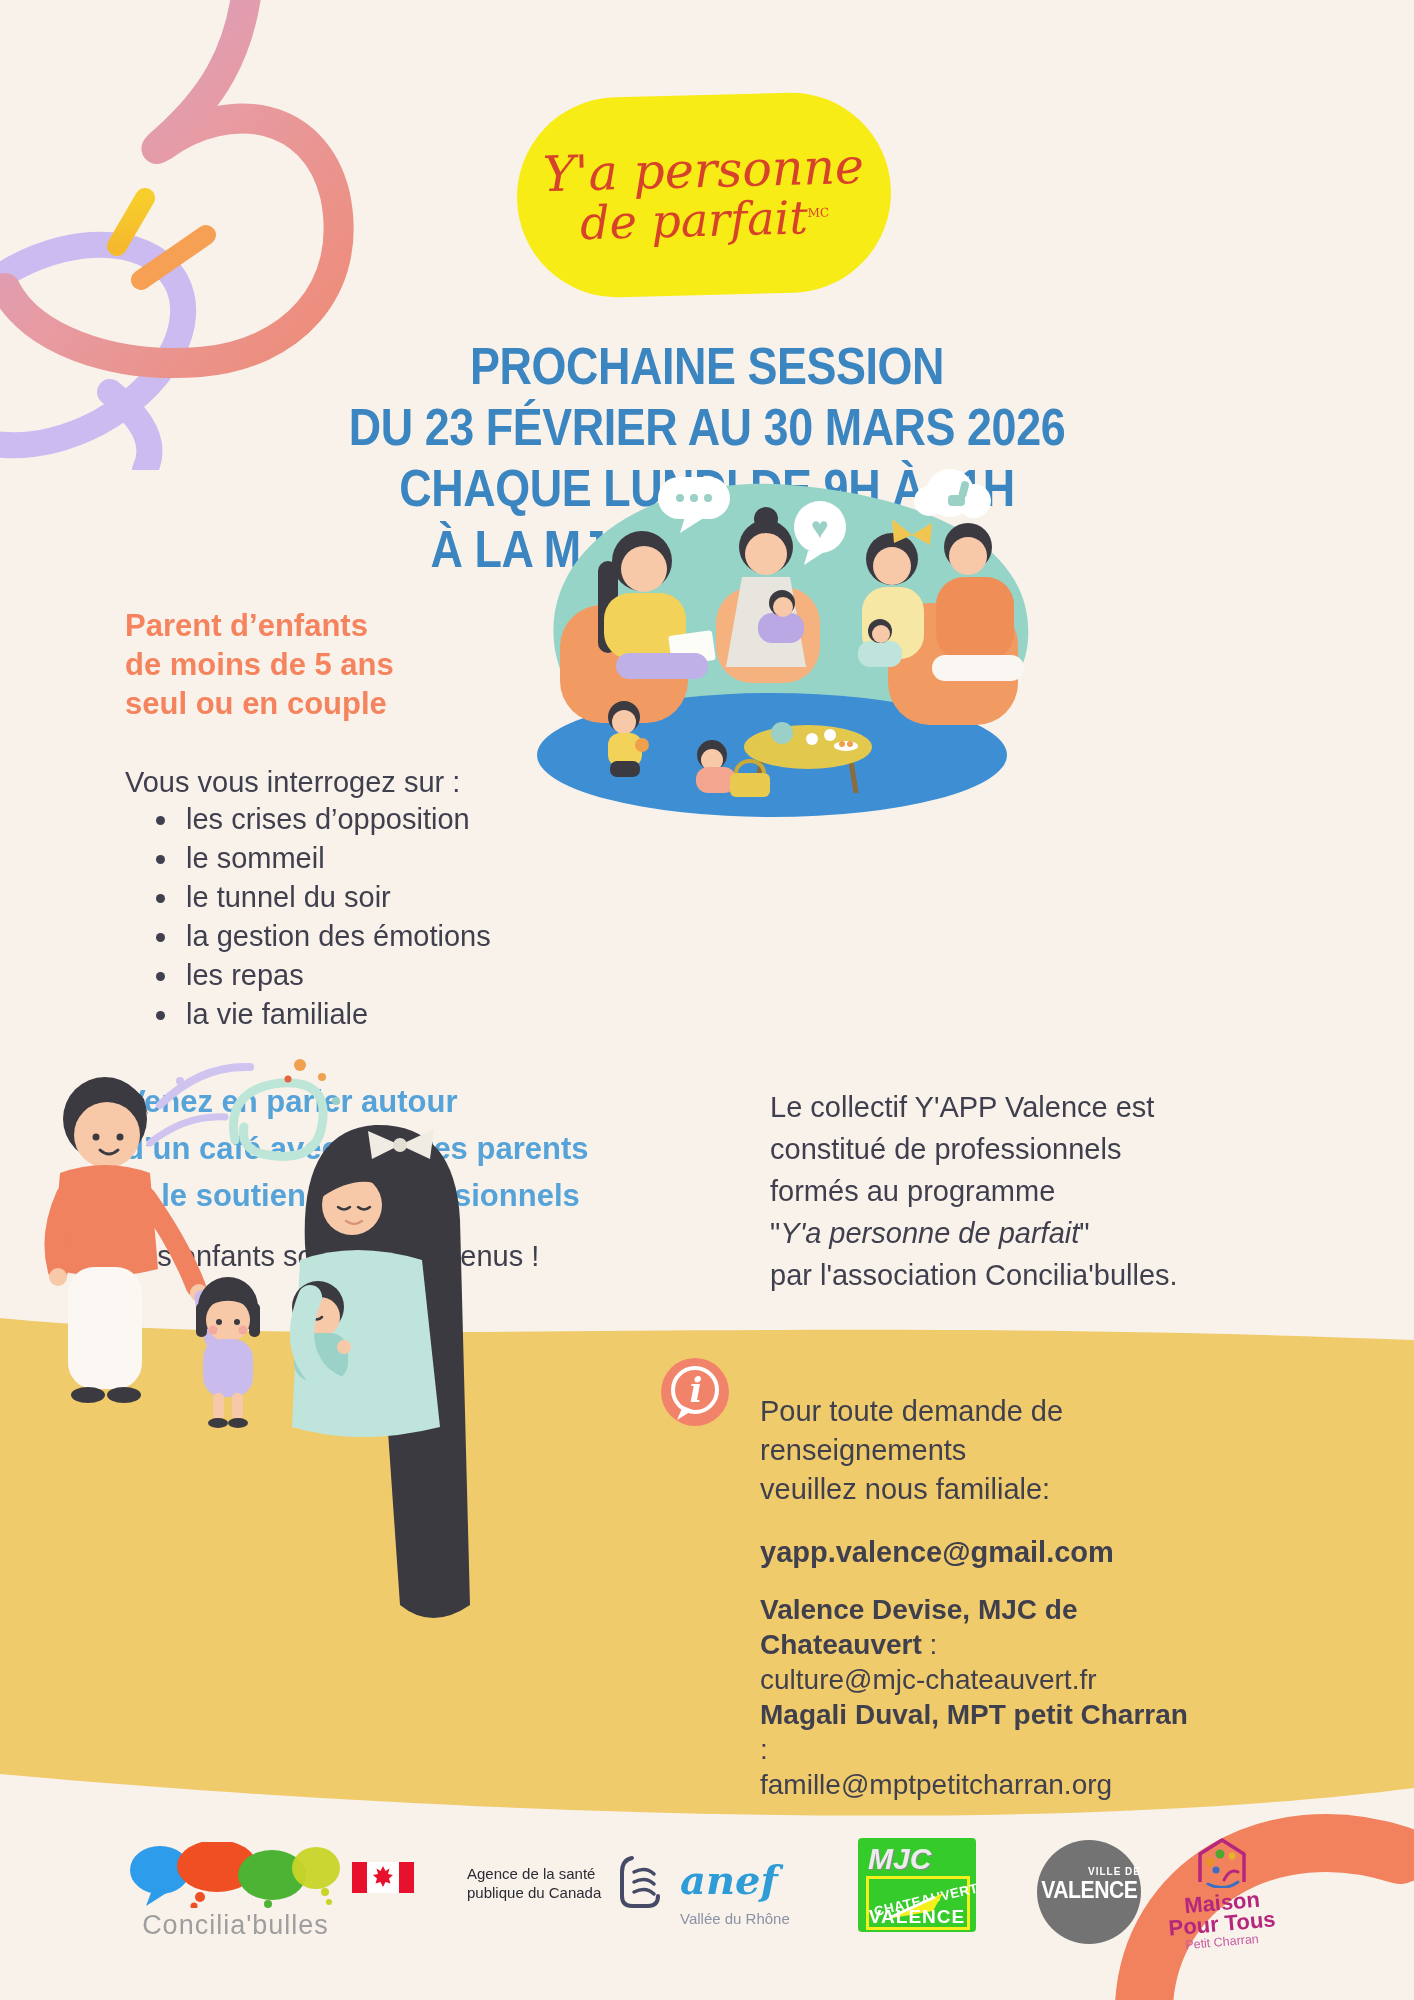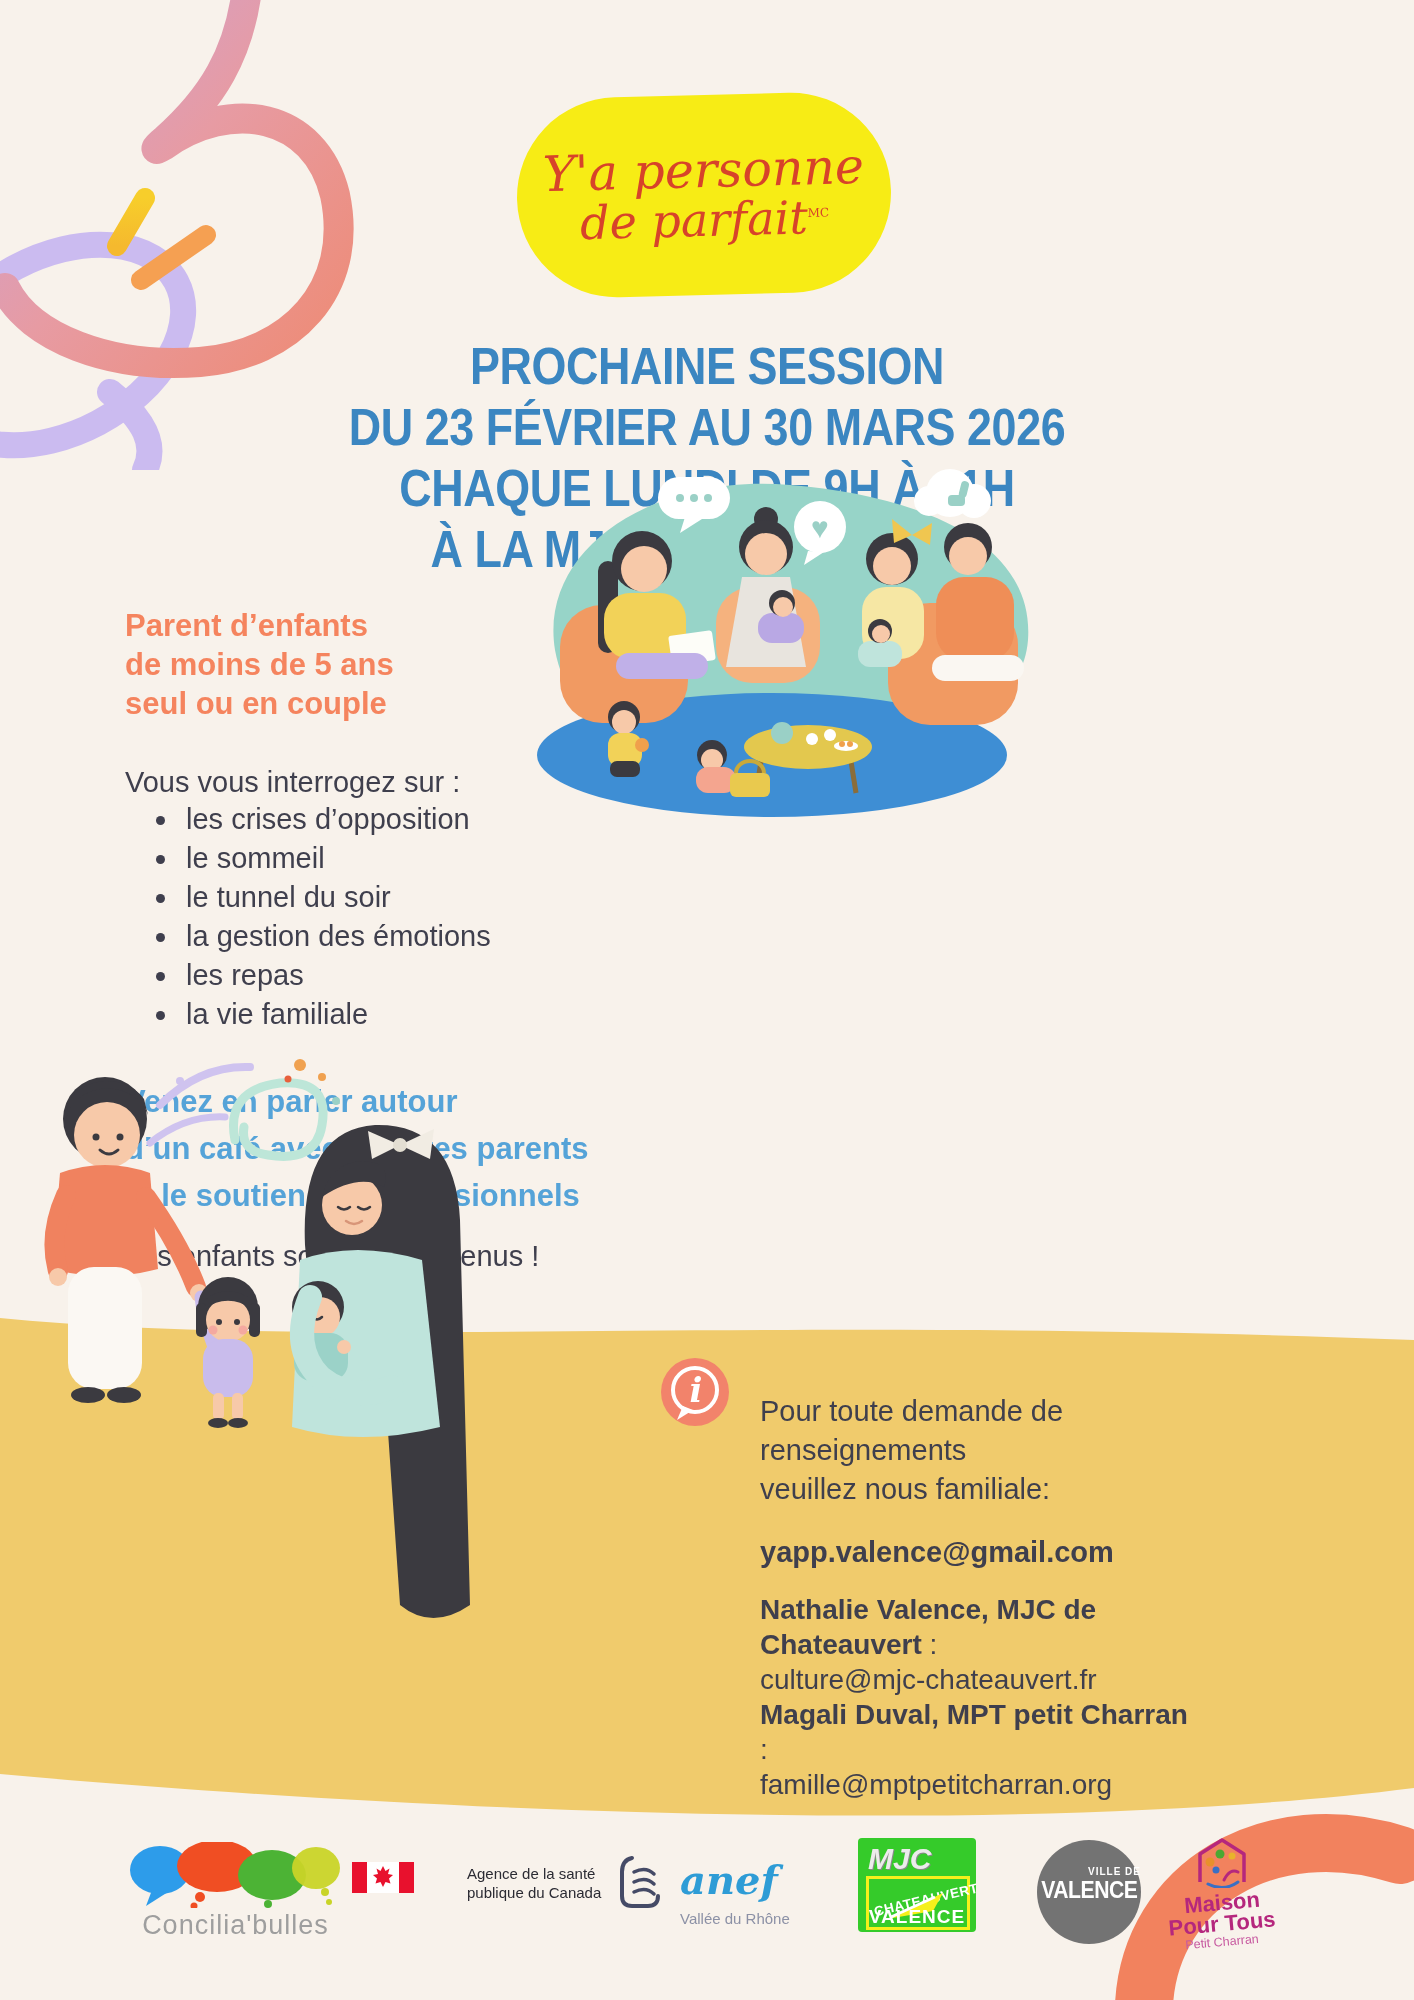--- a/index.html
+++ b/index.html
@@ -222,20 +222,27 @@
   </svg>
 
   <div class="abs invite">
     <div>Venez en parler autour</div>
     <div>d’un café avec d’autres parents</div>
     <div>et le soutien de professionnels</div>
   </div>
 
   <div class="abs welcome">Les enfants sont les bienvenus !</div>
 
+  <div class="abs collective">
+    <div>Le collectif Y'APP Valence est</div>
+    <div>constitué de professionnels</div>
+    <div>formés au programme</div>
+    <div><span>"</span><span class="it">Y'a personne de parfait</span><span>"</span></div>
+    <div>par l'association Concilia'bulles.</div>
+  </div>
 
   <svg class="abs band" width="1414" height="560" viewBox="0 0 1414 560">
     <path d="M0,38 C320,70 760,34 1414,60 L1414,508 C1020,558 420,532 0,494 Z" fill="#F0CB6C"></path>
   </svg>
 
   <svg class="abs" style="left:0;top:1045px;" width="560" height="760" viewBox="0 0 560 760">
 
     <g>
       <path d="M235,95 Q225,45 280,38 Q330,34 322,80 Q316,118 268,110 Q240,106 244,82" fill="none" stroke="#BDE6D8" stroke-width="9" stroke-linecap="round"></path>
       <path d="M160,60 Q200,20 250,22" fill="none" stroke="#CFC3EF" stroke-width="8" stroke-linecap="round"></path>
@@ -313,21 +320,21 @@
   </div>
 
   <div class="abs contact">
     <div>
       <div>Pour toute demande de</div>
       <div>renseignements</div>
       <div>veuillez nous familiale:</div>
     </div>
     <div class="email-main">yapp.valence@gmail.com</div>
     <div class="people">
-      <div><span class="b">Nathalie Valence, MJC de Chateauvert</span><span> :</span></div>
+      <div><span class="b">Valence Devise, MJC de Chateauvert</span><span> :</span></div>
       <div>culture@mjc-chateauvert.fr</div>
       <div><span class="b">Magali Duval, MPT petit Charran</span><span> :</span></div>
       <div>famille@mptpetitcharran.org</div>
     </div>
   </div>
 
   <svg class="abs" style="left:1100px;top:1755px;" width="314" height="245" viewBox="0 0 314 245">
     <path d="M44,250 C50,130 170,58 300,100" fill="none" stroke="#F2825E" stroke-width="58" stroke-linecap="round"></path>
   </svg>
 

